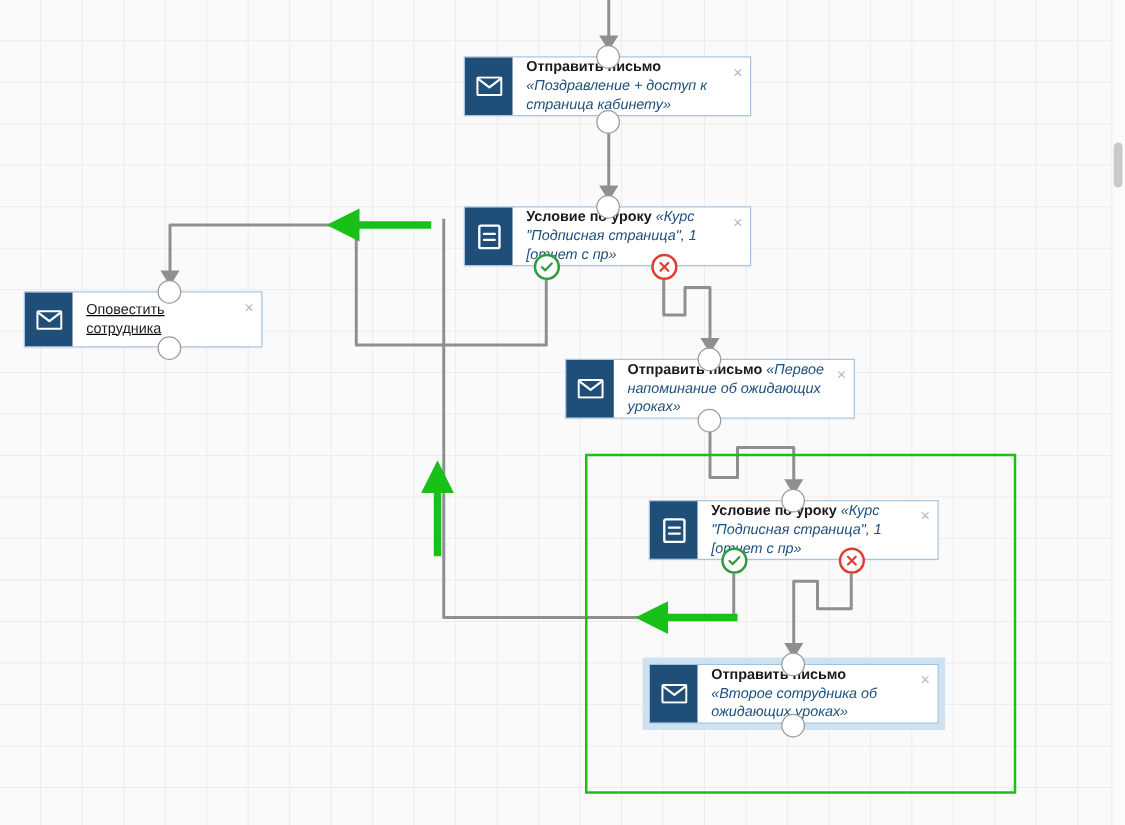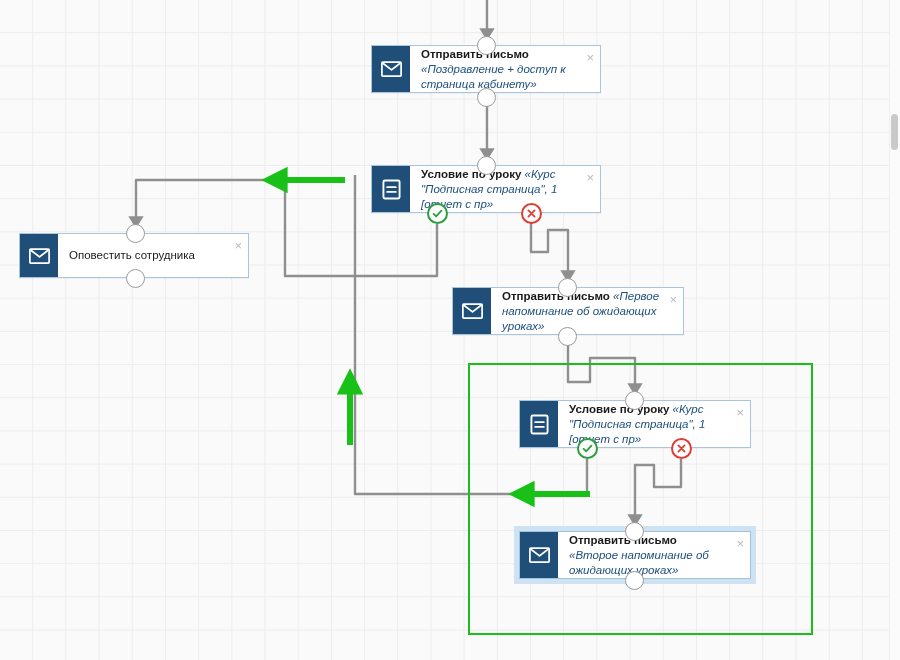--- a/index.html
+++ b/index.html
@@ -170,21 +170,21 @@
     </div>
     <div class="body">
       <div class="label">
         <b>Условие по уроку</b>
         <i>«Курс "Подписная страница", 1 [отчет с пр»</i>
       </div>
       <span class="closebtn">×</span>
     </div>
   </div>
 
-  <div class="node" style="left:19px;top:233px;width:230px;height:45px;">
+  <div class="node" style="left:19px;top:233px;width:191px;height:45px;text-decoration:underline;">
     <div class="iconbox">
       <svg width="21" height="16" viewBox="0 0 24 18">
         <rect x="1" y="1" width="22" height="16" rx="1" fill="none" stroke="#ffffff" stroke-width="2"></rect>
         <path d="M1.8 2.2 L12 10 L22.2 2.2" fill="none" stroke="#ffffff" stroke-width="2" stroke-linejoin="round"></path>
       </svg>
     </div>
     <div class="body">
       <div class="label">
         <span>Оповестить сотрудника</span>
       </div>
@@ -227,21 +227,21 @@
   <div class="node selected" style="left:519px;top:531px;width:232px;height:48px;">
     <div class="iconbox">
       <svg width="21" height="16" viewBox="0 0 24 18">
         <rect x="1" y="1" width="22" height="16" rx="1" fill="none" stroke="#ffffff" stroke-width="2"></rect>
         <path d="M1.8 2.2 L12 10 L22.2 2.2" fill="none" stroke="#ffffff" stroke-width="2" stroke-linejoin="round"></path>
       </svg>
     </div>
     <div class="body">
       <div class="label">
         <b>Отправить письмо</b>
-        <i>«Второе напоминание об ожидающих уроках»</i>
+        <i>«Второе сотрудника об ожидающих уроках»</i>
       </div>
       <span class="closebtn">×</span>
     </div>
   </div>
 
   <div class="annot-rect" style="left:468px;top:363px;width:345px;height:272px;"></div>
 
   <svg id="overlay" viewBox="0 0 900 660" xmlns="http://www.w3.org/2000/svg">
     <defs>
       <marker id="gah" markerWidth="5" markerHeight="5" refX="2.6" refY="2.5" orient="auto" markerUnits="strokeWidth">

